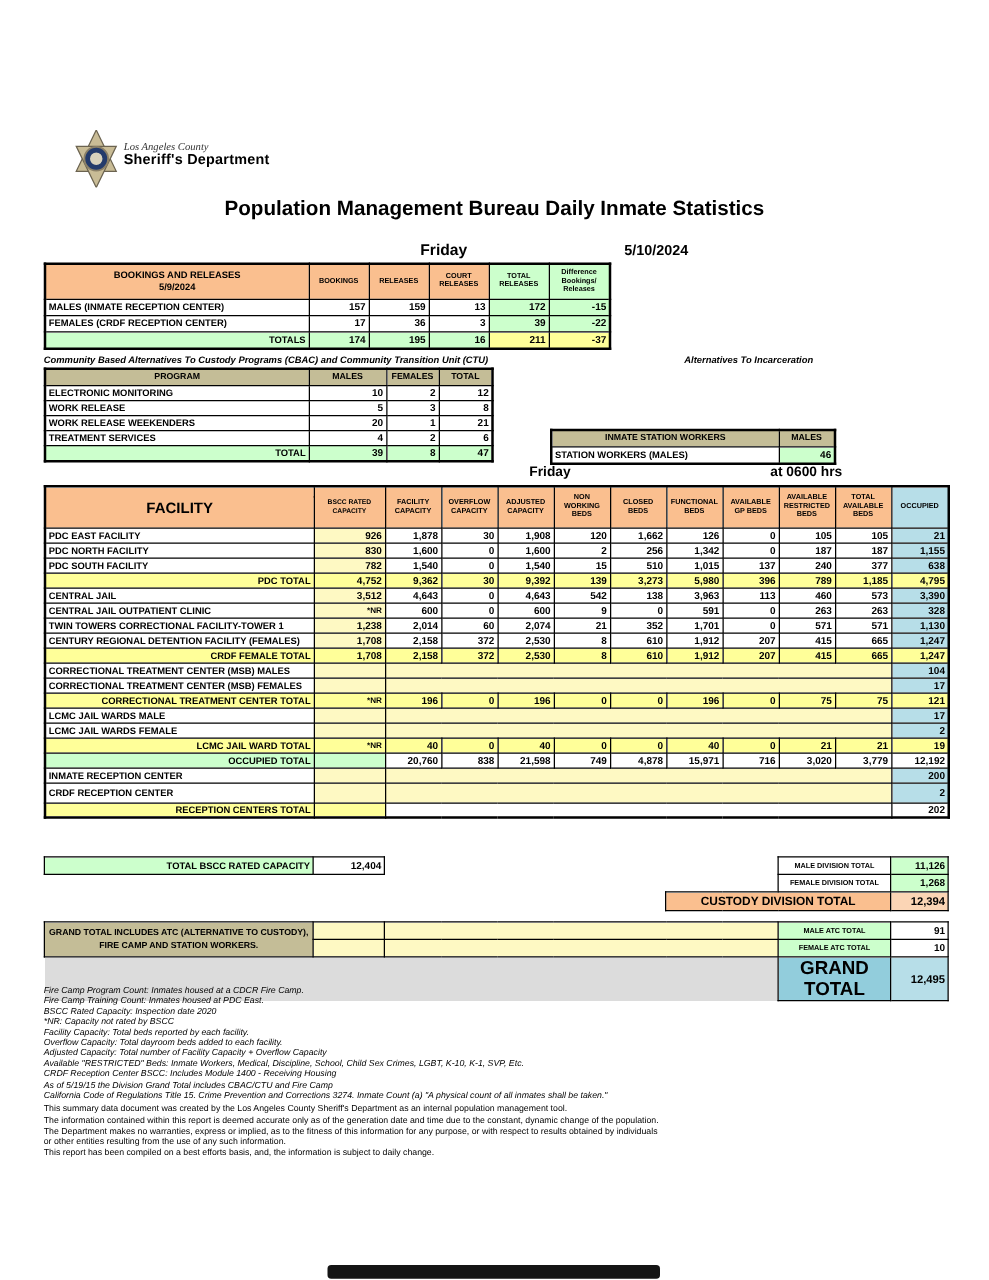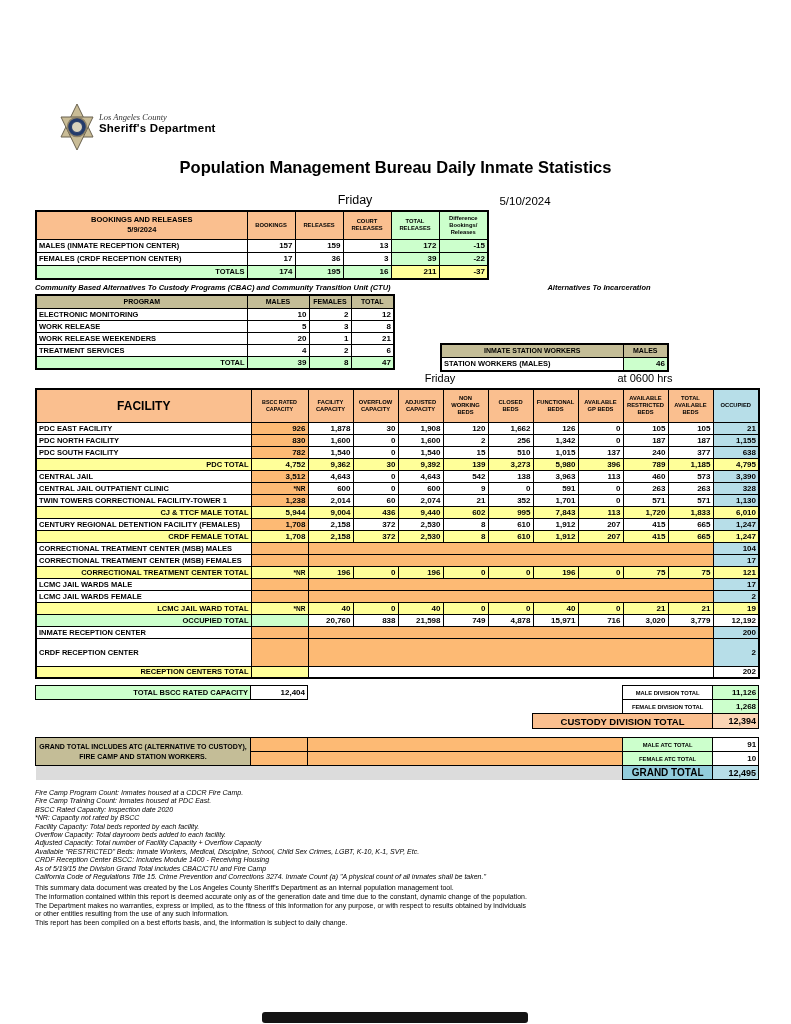--- a/index.html
+++ b/index.html
@@ -7,40 +7,40 @@
   .page{position:relative;width:791px;height:1024px;background:#fff;overflow:hidden;
         font-family:"Liberation Sans",sans-serif;color:#000}
   .abs{position:absolute}
   table{border-collapse:collapse;table-layout:fixed}
   td{border:1px solid #000;padding:0 2px;overflow:hidden;vertical-align:middle}
   .tbl2{border:2px solid #000}
   .orange{background:#FABF8F}
   .green{background:#CCFFCC}
   .yellow{background:#FFFF99}
   .tan{background:#C4BD97}
-  .gray{background:#fdba74}
+  .gray{background:#fef9c3}
   .blue{background:#B7DEE8}
   .dblue{background:#92CDDC}
   .lorange{background:#FBD5B5}
   .nb{border:none;background:transparent}
   .grayband{border:none;background:#DCDCDC}
   .num{font-size:8px;font-weight:bold;text-align:right;white-space:nowrap}
   .num-lg{font-size:9px}
   .lbl{font-size:7.5px;font-weight:bold;text-align:left;white-space:nowrap}
   .right{text-align:right}
   .nr{font-size:6.5px}
   .hdr-main{font-size:7.5px;font-weight:bold;text-align:center;line-height:1.4}
   .hdr-sm{font-size:5.8px;font-weight:bold;text-align:center;white-space:normal;line-height:1.2}
   .facility-hdr{font-size:12px;font-weight:bold;text-align:center}
   .tiny{font-size:5.8px;font-weight:bold;text-align:center;white-space:nowrap}
   .custody{font-size:9.5px;font-weight:bold;text-align:center}
-  .grand{font-size:10px;font-weight:bold;text-align:center}
+  .grand{font-size:15px;font-weight:bold;text-align:center}
   .note{font-size:7px;font-weight:bold;text-align:center;white-space:normal;line-height:1.35}
   .sec-title{font-size:7.5px;font-weight:bold;font-style:italic;white-space:nowrap}
-  .top-label{font-size:11.5px;font-weight:normal;text-align:center;white-space:nowrap}
+  .top-label{font-size:11.5px;font-weight:bold;text-align:center;white-space:nowrap}
   .page-title{font-size:16.5px;font-weight:bold;text-align:center;width:100%}
   .foot{font-size:7px;font-style:italic;line-height:8.4px;white-space:nowrap}
   .disc{font-size:7px;line-height:8.8px;white-space:nowrap}
   .logo-county{font-family:"Liberation Serif",serif;font-style:italic;font-size:8.5px;color:#333}
   .logo-dept{font-size:11.5px;font-weight:bold;letter-spacing:.2px}
   .pill{background:#141414;border-radius:3px}
 </style>
 </head>
 <body>
 
@@ -308,34 +308,20 @@
           <td class="num">2,074</td>
           <td class="num">21</td>
           <td class="num">352</td>
           <td class="num">1,701</td>
           <td class="num">0</td>
           <td class="num">571</td>
           <td class="num">571</td>
           <td class="num blue">1,130</td>
         </tr>
         <tr style="height: 12px;">
-          <td class="lbl right yellow">CJ &amp; TTCF MALE TOTAL</td>
-          <td class="num yellow">5,944</td>
-          <td class="num yellow">9,004</td>
-          <td class="num yellow">436</td>
-          <td class="num yellow">9,440</td>
-          <td class="num yellow">602</td>
-          <td class="num yellow">995</td>
-          <td class="num yellow">7,843</td>
-          <td class="num yellow">113</td>
-          <td class="num yellow">1,720</td>
-          <td class="num yellow">1,833</td>
-          <td class="num yellow">6,010</td>
-        </tr>
-        <tr style="height: 12px;">
           <td class="lbl">CENTURY REGIONAL DETENTION FACILITY (FEMALES)</td>
           <td class="num gray">1,708</td>
           <td class="num">2,158</td>
           <td class="num">372</td>
           <td class="num">2,530</td>
           <td class="num">8</td>
           <td class="num">610</td>
           <td class="num">1,912</td>
           <td class="num">207</td>
           <td class="num">415</td>
@@ -421,21 +407,21 @@
           <td class="num">3,020</td>
           <td class="num">3,779</td>
           <td class="num">12,192</td>
         </tr>
         <tr style="height: 12px;">
           <td class="lbl">INMATE RECEPTION CENTER</td>
           <td class="gray"></td>
           <td class="gray" colspan="9"></td>
           <td class="num blue">200</td>
         </tr>
-        <tr style="height: 28px;">
+        <tr style="height: 16px;">
           <td class="lbl">CRDF RECEPTION CENTER</td>
           <td class="gray"></td>
           <td class="gray" colspan="9"></td>
           <td class="num blue">2</td>
         </tr>
         <tr style="height: 12px;">
           <td class="lbl right yellow">RECEPTION CENTERS TOTAL</td>
           <td class="yellow"></td>
           <td colspan="9"></td>
           <td class="num">202</td>

